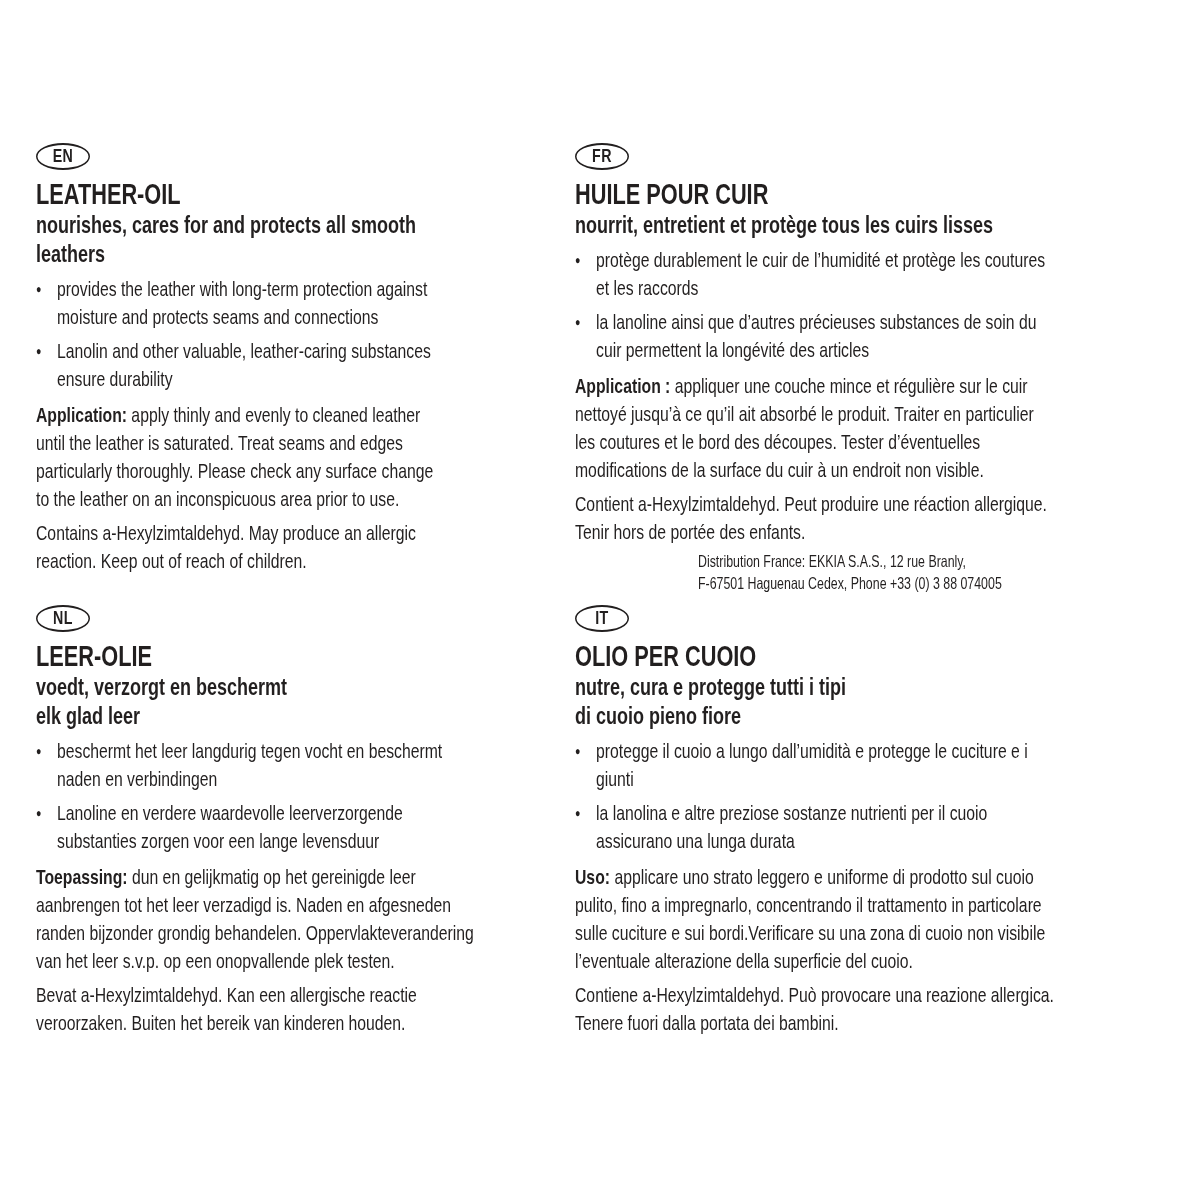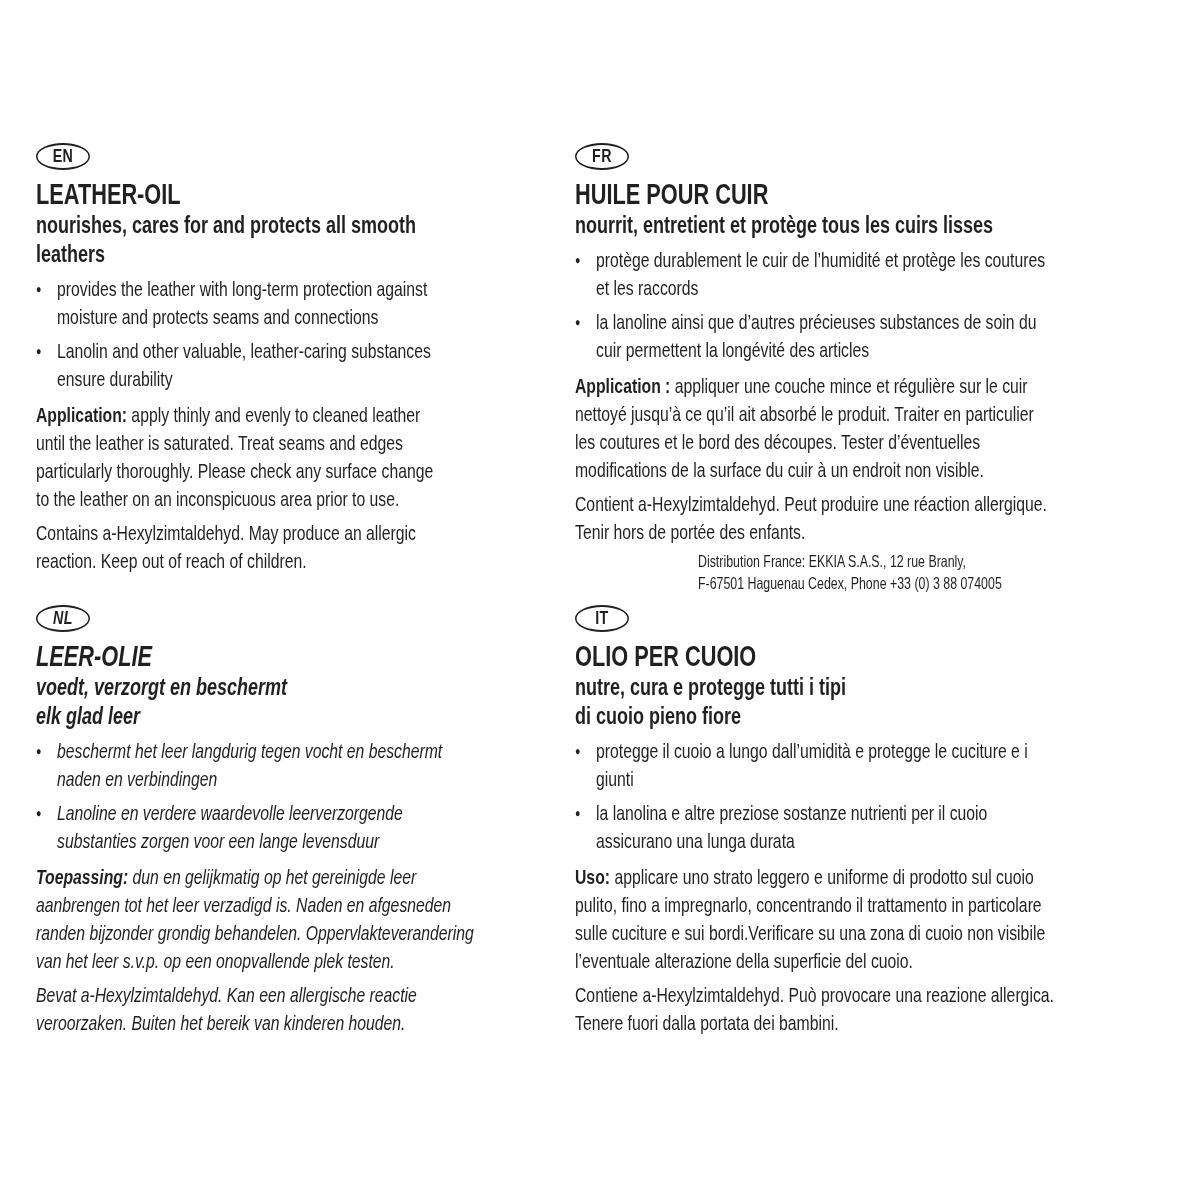--- a/index.html
+++ b/index.html
@@ -26,21 +26,21 @@
   
   .condense {
     transform: scaleX(0.75);
     transform-origin: 0 0;
   }
   #sec-en .condense, #sec-nl .condense { width: 680px; }
   #sec-fr .condense, #sec-it .condense { width: 747px; }
 
   #sec-en { left: 36px;  top: 143px; }
   #sec-fr { left: 575px; top: 143px; }
-  #sec-nl { left: 36px;  top: 605px; font-style: italic; }
+  #sec-nl { left: 36px;  top: 605px; }
   #sec-it { left: 575px; top: 605px; }
 
   .badge-row { height: 27px; margin-bottom: 9px; }
   .badge {
     display: inline-flex;
     align-items: center;
     justify-content: center;
     box-sizing: border-box;
     width: 72px;
     height: 27px;

